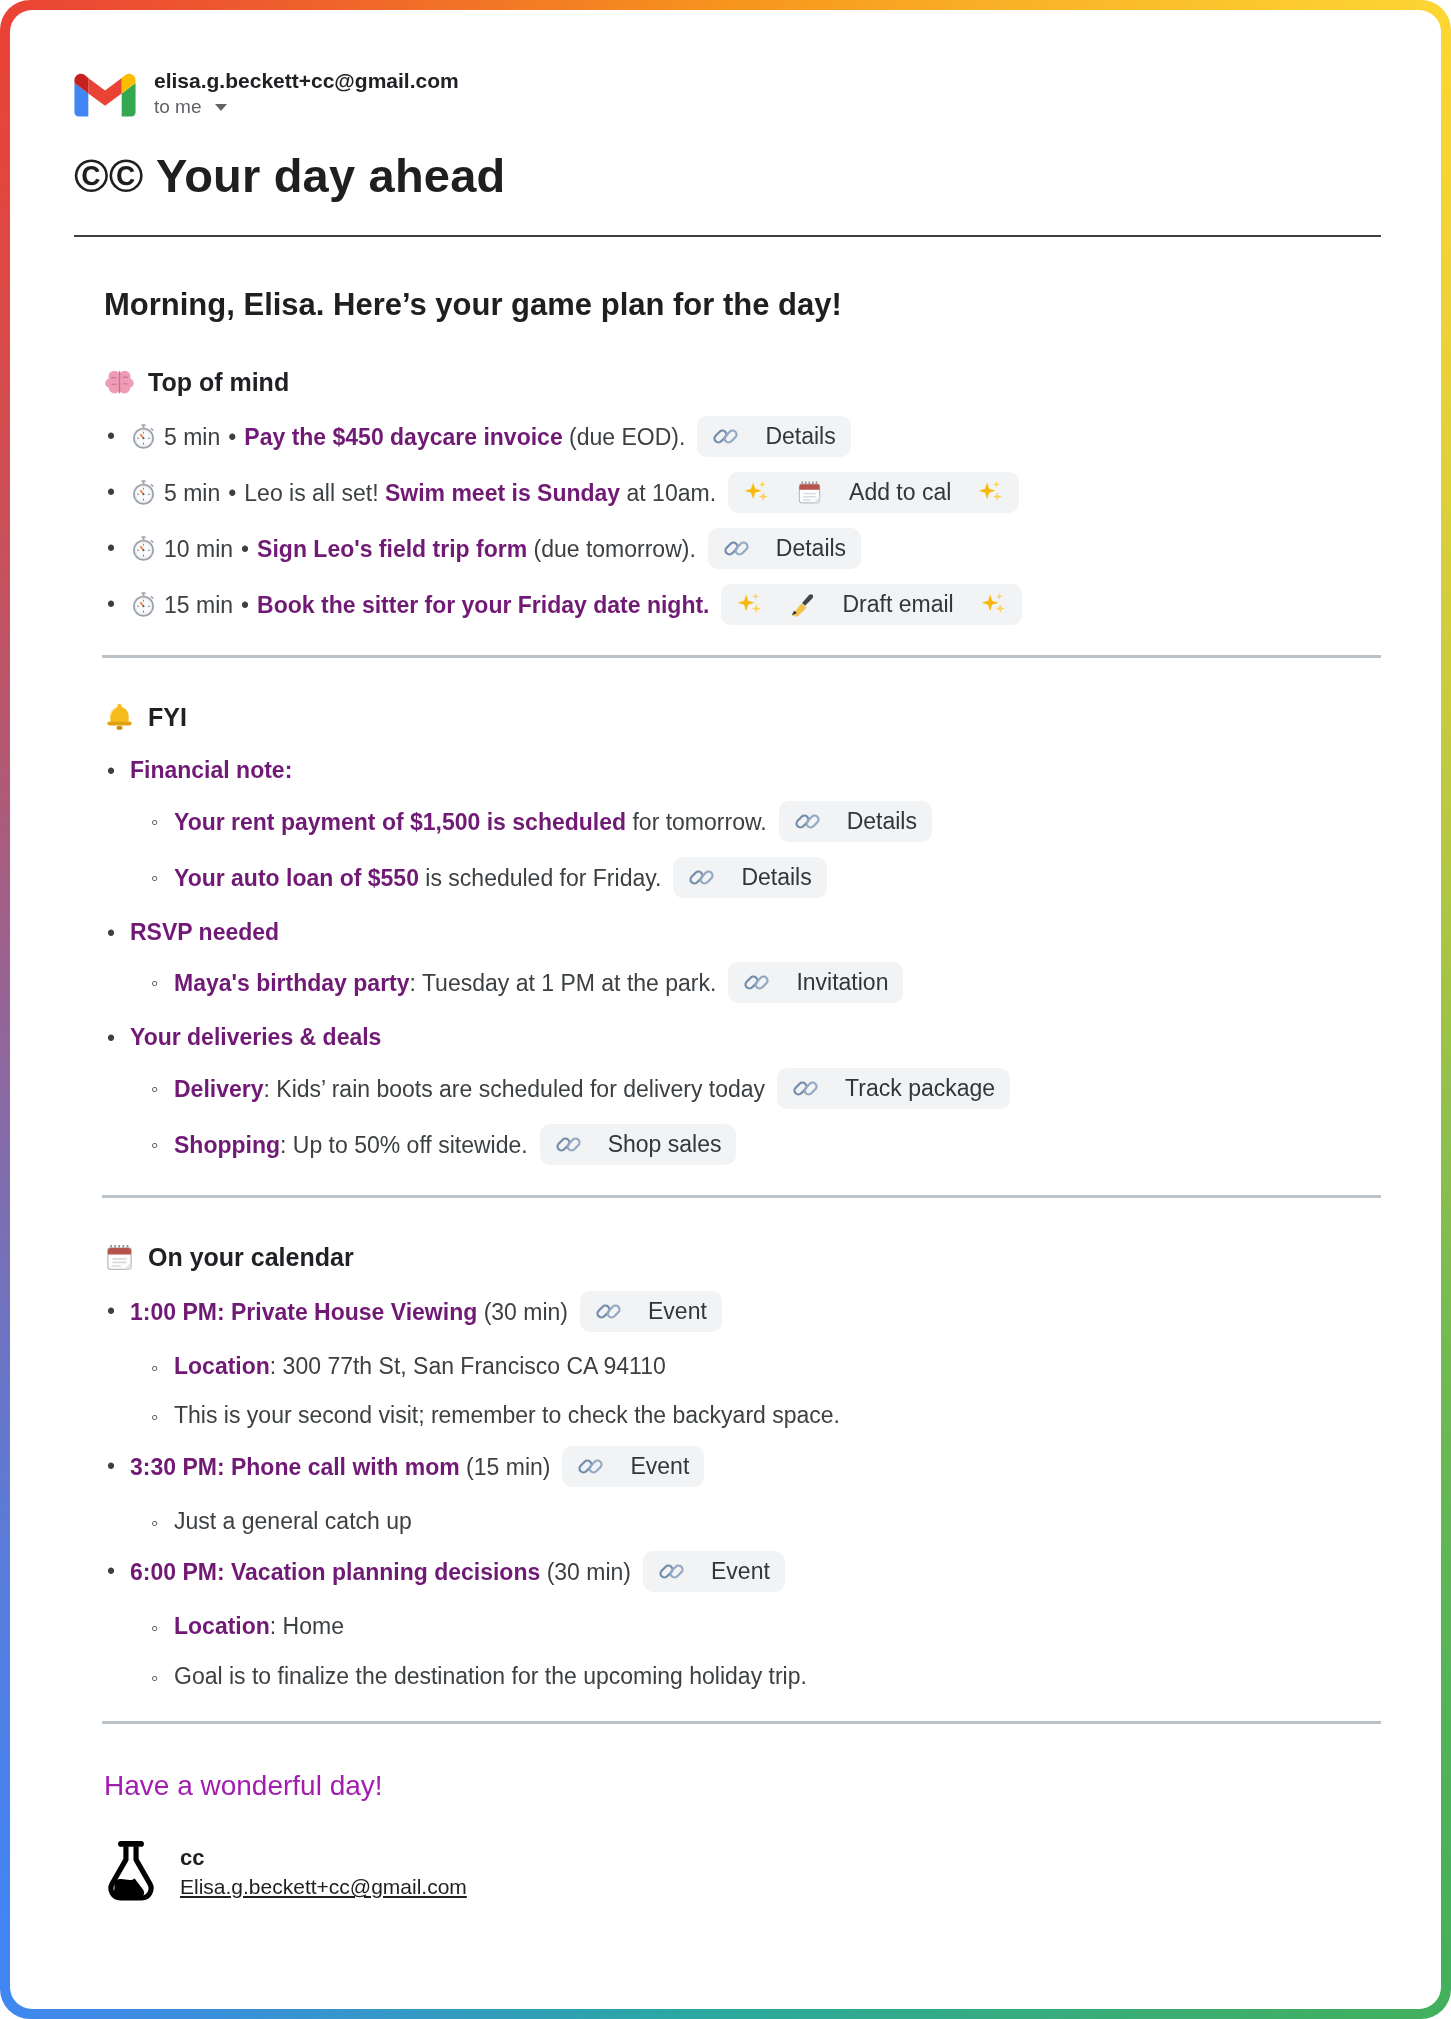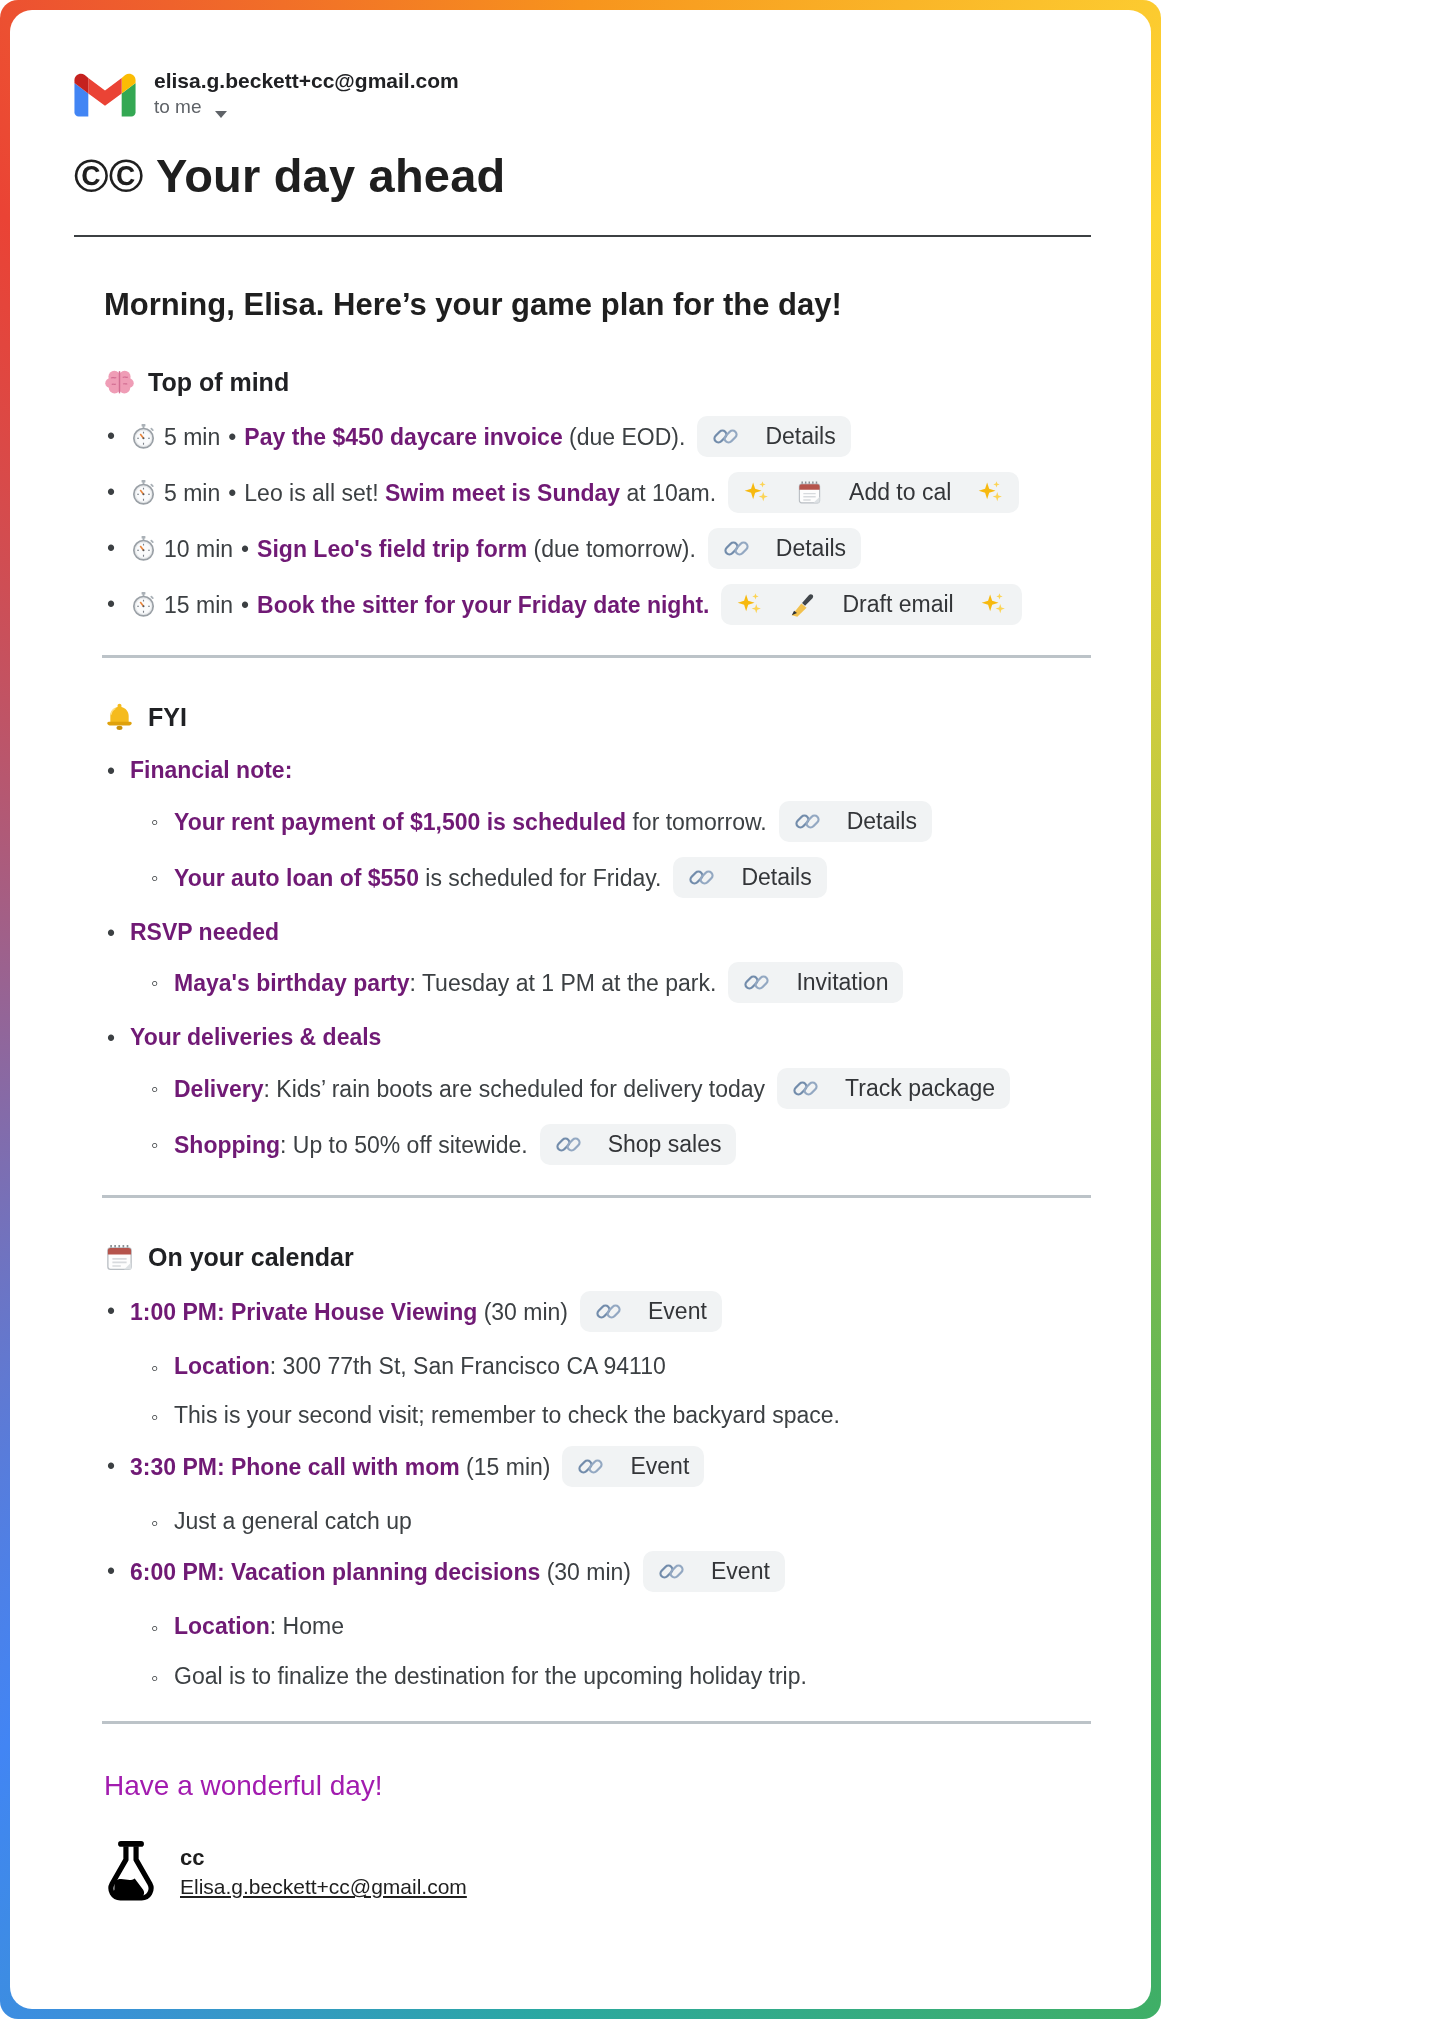--- a/index.html
+++ b/index.html
@@ -1,28 +1,28 @@
 <!DOCTYPE html>
 <html><head>
 <meta charset="utf-8">
 <title>Your day ahead</title>
 <style>
   html,body{margin:0;padding:0;background:#ffffff;}
   body{width:1451px;height:2019px;font-family:"Liberation Sans",sans-serif;}
-  .frame{position:relative;width:1161px;height:2019px;box-sizing:border-box;border-radius:18px;
+  .frame{position:relative;width:1451px;height:2019px;box-sizing:border-box;border-radius:30px;
     background:conic-gradient(from 0deg at 50% 50%,
       #f7941d 0deg,#fdd633 36deg,#43b05c 144deg,#2aa8a1 182deg,#4285f4 218deg,#ea4335 324deg,#f7941d 360deg);}
   .card{position:absolute;inset:10px;background:#ffffff;border-radius:22px;box-sizing:border-box;
     padding:58px 60px 0 64px;overflow:hidden;color:#3c4043;}
 
   
   .from-row{display:flex;align-items:center;gap:18px;}
   .gmail-logo{width:62px;height:47px;flex:0 0 auto;}
   .from-email{font-size:21px;font-weight:bold;color:#202124;line-height:1.25;}
-  .to-row{font-size:19px;color:#5f6368;display:flex;align-items:flex-end;gap:13px;margin-top:2px;}
+  .to-row{font-size:19px;color:#5f6368;display:flex;align-items:center;gap:13px;margin-top:2px;}
   .caret{width:0;height:0;border-left:6px solid transparent;border-right:6px solid transparent;
     border-top:7px solid #5f6368;display:inline-block;}
 
   h1.subject{font-size:47px;font-weight:bold;color:#1f1f1f;margin:30px 0 0 0;letter-spacing:.2px;}
   .hr-dark{border:none;border-top:2px solid #3c4043;margin:32px 0 0 0;}
   .hr-light{border:none;border-top:3px solid #bcc3c8;margin:28px 0 0 28px;}
 
   h2.greeting{font-size:31px;font-weight:bold;color:#1f1f1f;margin:50px 0 0 30px;}
 
   .sec-h{display:flex;align-items:center;gap:13px;font-size:25px;font-weight:bold;color:#202124;margin:44px 0 0 30px;text-align:center;}

